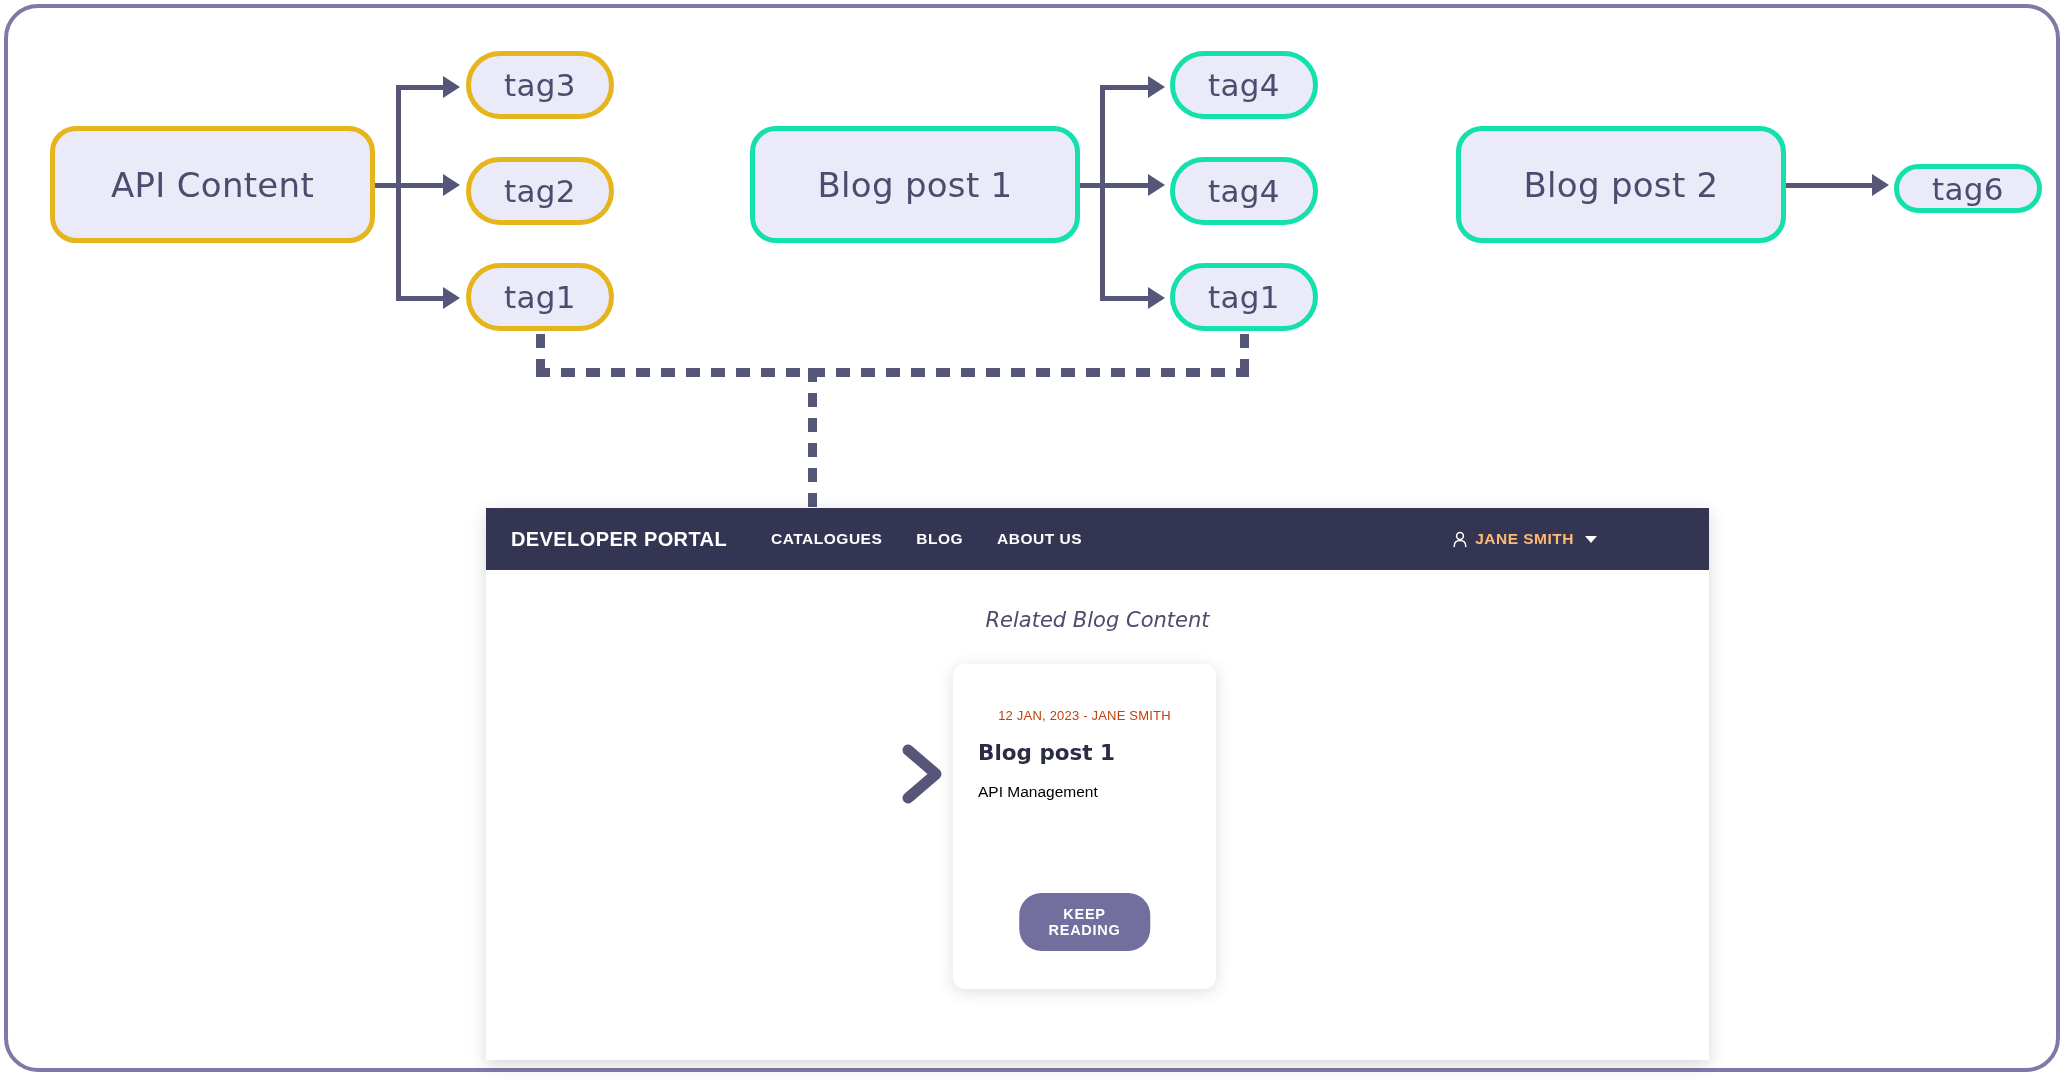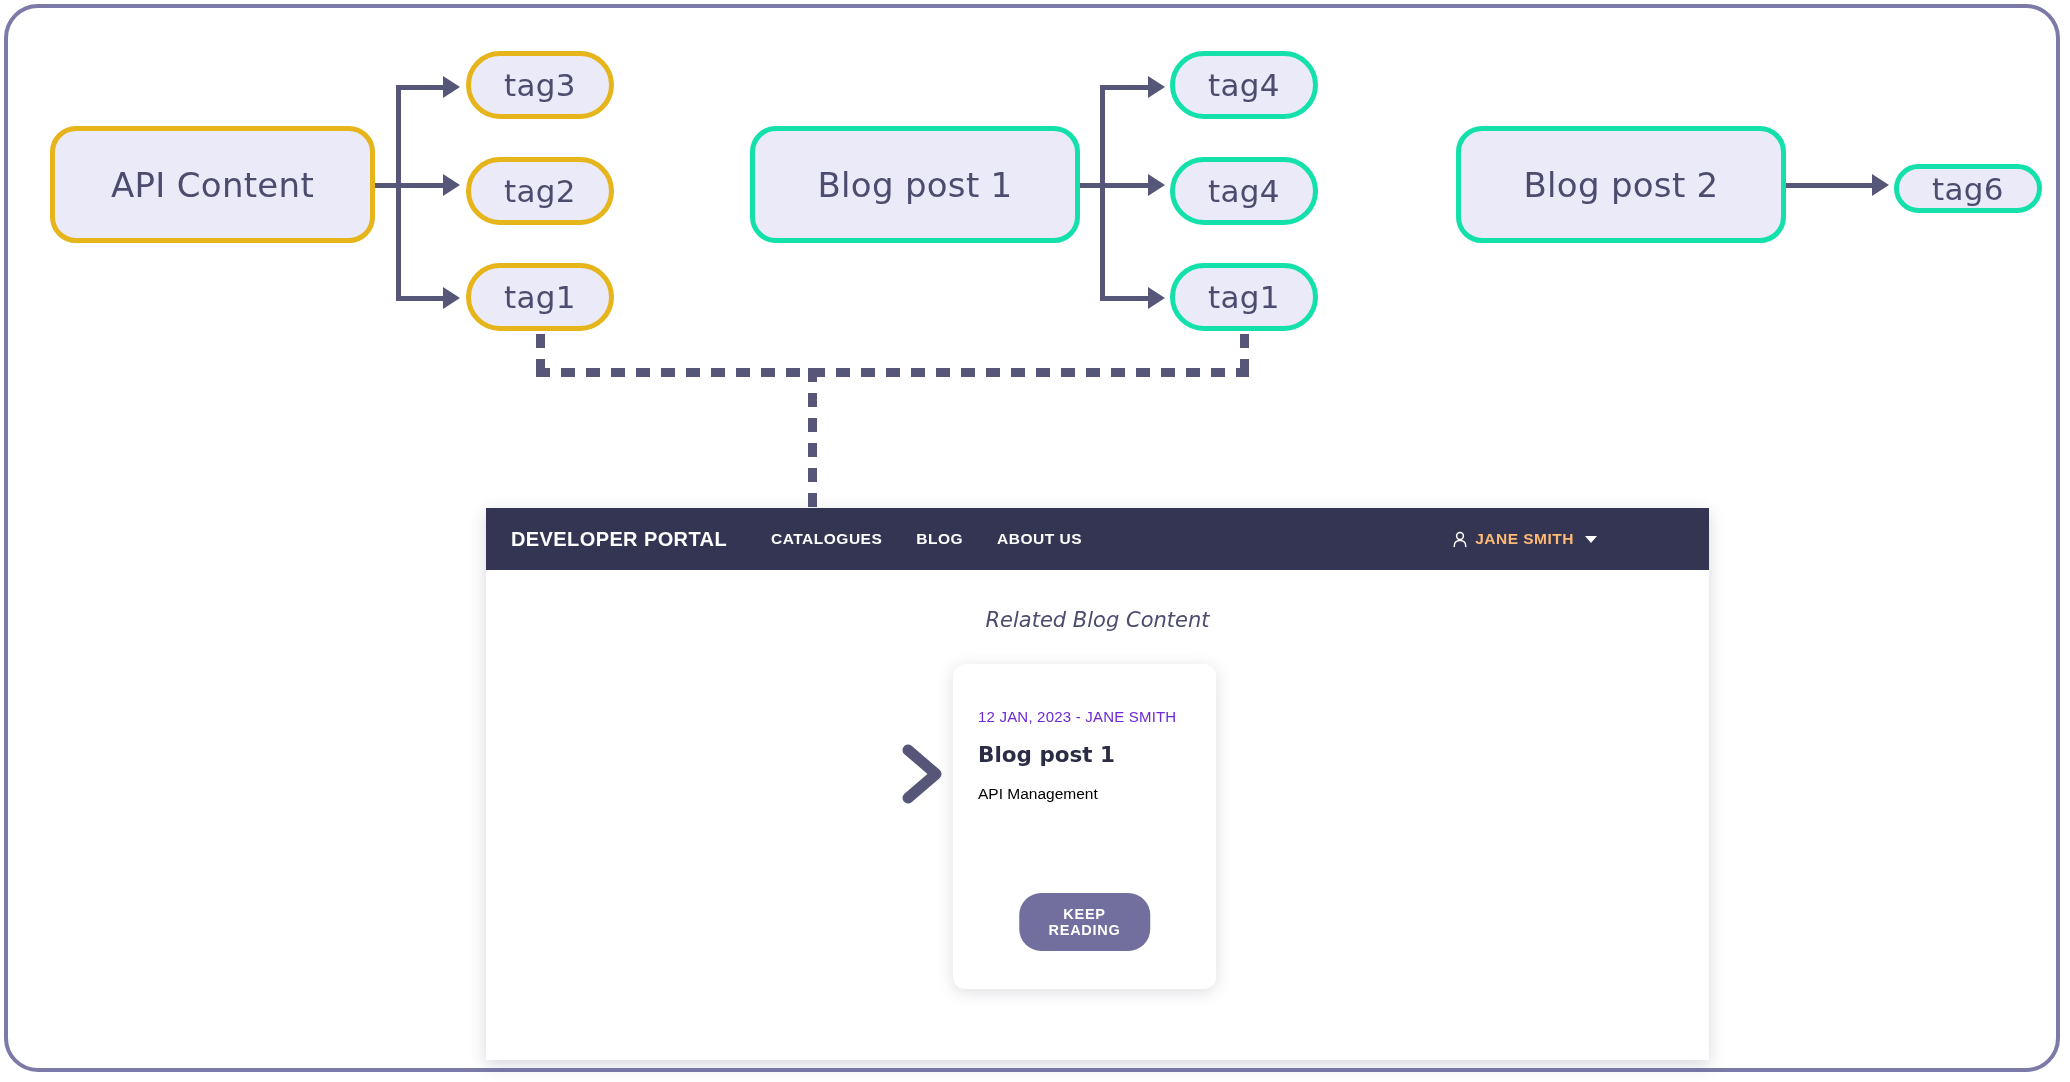--- a/index.html
+++ b/index.html
@@ -177,24 +177,25 @@
     top: 94px;
     width: 263px;
     height: 325px;
     background: #ffffff;
     border-radius: 12px;
     box-shadow: 0 3px 16px rgba(60,60,90,0.17);
     padding: 44px 25px 0 25px;
     box-sizing: border-box;
   }
   .card-meta {
-    color: #6d28d9;
-    font-size: 15px;
+    color: #c2410c;
+    font-size: 13px;
     letter-spacing: 0.2px;
     margin-bottom: 17px;
+    text-align: center;
   }
   .card-title {
     color: #2b2c45;
     font-family: "DejaVu Sans", sans-serif;
     font-size: 21.5px;
     font-weight: bold;
     margin-bottom: 18px;
   }
   .card-tag {
     color: #000000;

